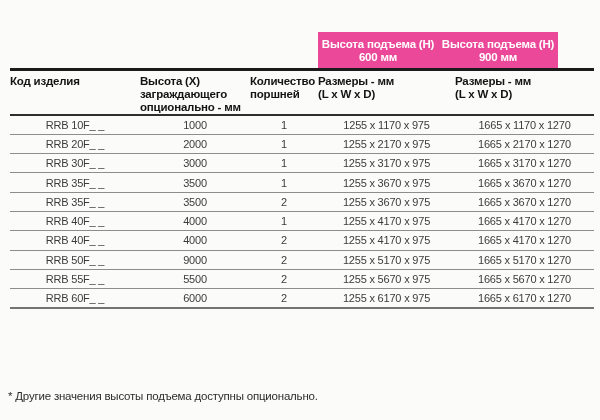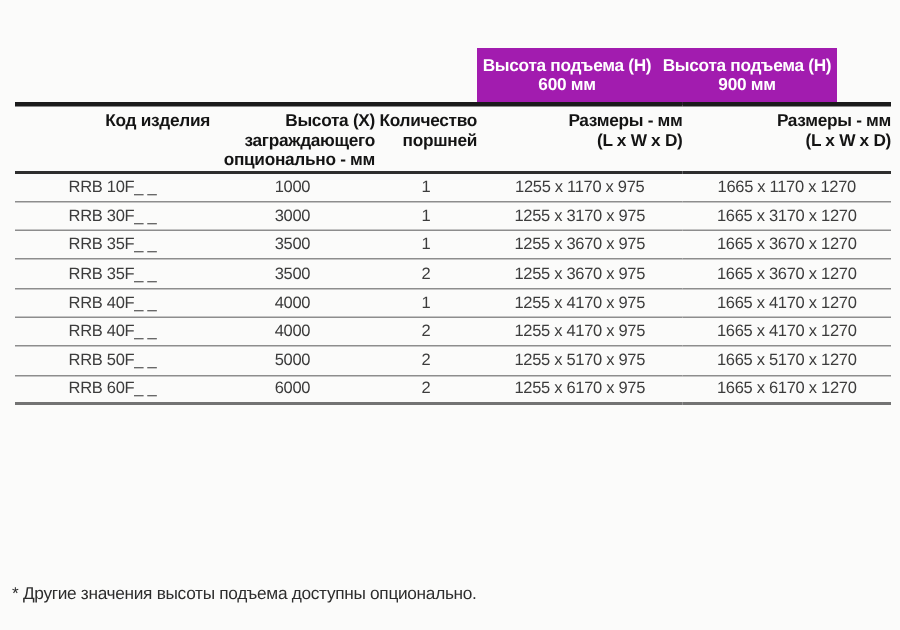--- a/index.html
+++ b/index.html
@@ -9,21 +9,21 @@
     font-family: "Liberation Sans", sans-serif;
     -webkit-font-smoothing: antialiased;
   }
   .page { position: relative; width: 600px; height: 420px; overflow: hidden; }
 
   
   .band {
     position: absolute;
     left: 318px; top: 32px;
     width: 240px; height: 38px;
-    background: #a21caf;
+    background: #ec4899;
     display: flex;
   }
   .band-cell {
     flex: 1;
     display: flex; flex-direction: column;
     justify-content: center; align-items: center;
     color: #ffffff; font-weight: bold;
     font-size: 11.5px; line-height: 13.5px;
     letter-spacing: -0.2px;
     text-align: center;
@@ -39,21 +39,21 @@
   }
   table.spec th {
     border-top: 3px solid #1b1b1b;
     border-bottom: 2px solid #2e2e2e;
     vertical-align: top;
     padding-top: 4px;
     height: 45px;
     font-size: 11.5px; line-height: 13px;
     color: #141414; font-weight: bold;
     letter-spacing: -0.2px;
-    text-align: right;
+    text-align: left;
   }
   table.spec th span { display: block; }
   table.spec td {
     height: 19.3px;
     padding: 0 2px;
     border-bottom: 1px solid #8d8d8d;
     text-align: center; vertical-align: middle;
     font-size: 11px; line-height: 12px;
     color: #3c3c3c;
     letter-spacing: -0.2px;
@@ -120,20 +120,27 @@
     </thead>
     <tbody id="spec-body">
         <tr>
       <td>RRB 10F_ _</td>
       <td>1000</td>
       <td>1</td>
       <td>1255 x 1170 x 975</td>
       <td>1665 x 1170 x 1270</td>
     </tr>
         <tr>
+      <td>RRB 20F_ _</td>
+      <td>2000</td>
+      <td>1</td>
+      <td>1255 x 2170 x 975</td>
+      <td>1665 x 2170 x 1270</td>
+    </tr>
+        <tr>
       <td>RRB 30F_ _</td>
       <td>3000</td>
       <td>1</td>
       <td>1255 x 3170 x 975</td>
       <td>1665 x 3170 x 1270</td>
     </tr>
         <tr>
       <td>RRB 35F_ _</td>
       <td>3500</td>
       <td>1</td>
@@ -156,24 +163,31 @@
     </tr>
         <tr>
       <td>RRB 40F_ _</td>
       <td>4000</td>
       <td>2</td>
       <td>1255 x 4170 x 975</td>
       <td>1665 x 4170 x 1270</td>
     </tr>
         <tr>
       <td>RRB 50F_ _</td>
-      <td>5000</td>
+      <td>9000</td>
       <td>2</td>
       <td>1255 x 5170 x 975</td>
       <td>1665 x 5170 x 1270</td>
+    </tr>
+        <tr>
+      <td>RRB 55F_ _</td>
+      <td>5500</td>
+      <td>2</td>
+      <td>1255 x 5670 x 975</td>
+      <td>1665 x 5670 x 1270</td>
     </tr>
         <tr>
       <td>RRB 60F_ _</td>
       <td>6000</td>
       <td>2</td>
       <td>1255 x 6170 x 975</td>
       <td>1665 x 6170 x 1270</td>
     </tr>
       </tbody>
   </table>

